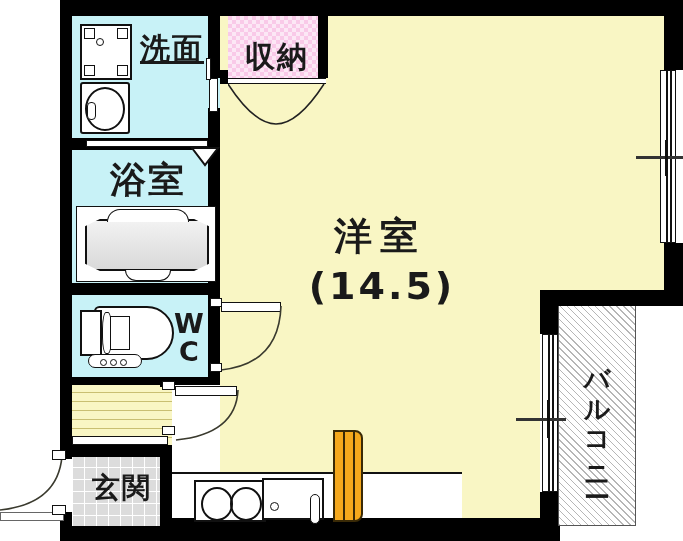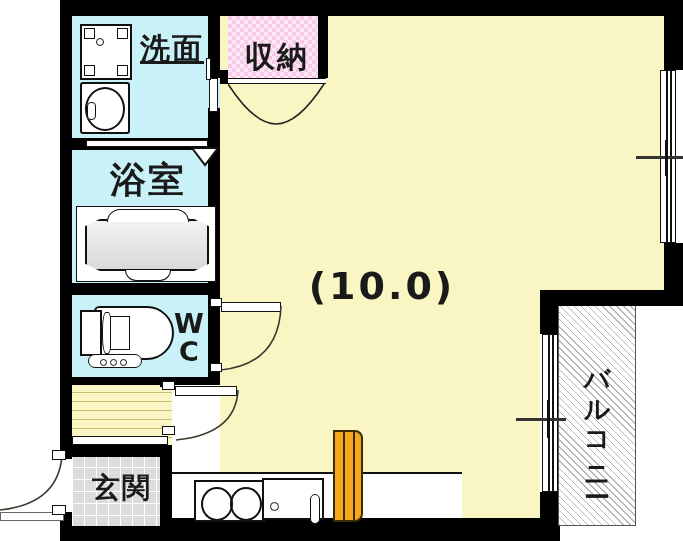--- a/index.html
+++ b/index.html
@@ -166,17 +166,18 @@
     <div class="abs" style="left:9px;top:0;width:1.5px;height:100%;background:#111;"></div>
   </div>
   <div class="abs" style="left:516px;top:418px;width:50px;height:3px;background:#333;"></div>
   <div class="abs" style="left:547px;top:400px;width:3px;height:38px;background:#111;"></div>
 
   <div class="lbl" style="left:134px;top:26px;width:76px;height:46px;font-size:30px;text-decoration:underline;">洗面</div>
   <div class="lbl" style="left:100px;top:158px;width:96px;height:44px;font-size:36px;">浴室</div>
   <div class="lbl" style="left:172px;top:308px;width:34px;height:30px;font-size:27px;letter-spacing:0;">W</div>
   <div class="lbl" style="left:172px;top:336px;width:34px;height:30px;font-size:27px;letter-spacing:0;">C</div>
   <div class="lbl" style="left:234px;top:22px;width:86px;height:46px;font-size:30px;margin-top:12px;">収納</div>
-  <div class="lbl" style="left:302px;top:262px;width:160px;height:48px;font-size:38px;letter-spacing:3px;">(10.0)</div>
+  <div class="lbl" style="left:318px;top:212px;width:124px;height:48px;font-size:38px;letter-spacing:8px;">洋室</div>
+  <div class="lbl" style="left:302px;top:262px;width:160px;height:48px;font-size:38px;letter-spacing:3px;">(14.5)</div>
   <div class="lbl" style="left:80px;top:466px;width:84px;height:44px;font-size:28px;">玄関</div>
   <div class="lbl lbl-v" style="left:578px;top:328px;width:40px;height:180px;font-size:26px;">バルコニー</div>
 
 </div>
 
 </body></html>

